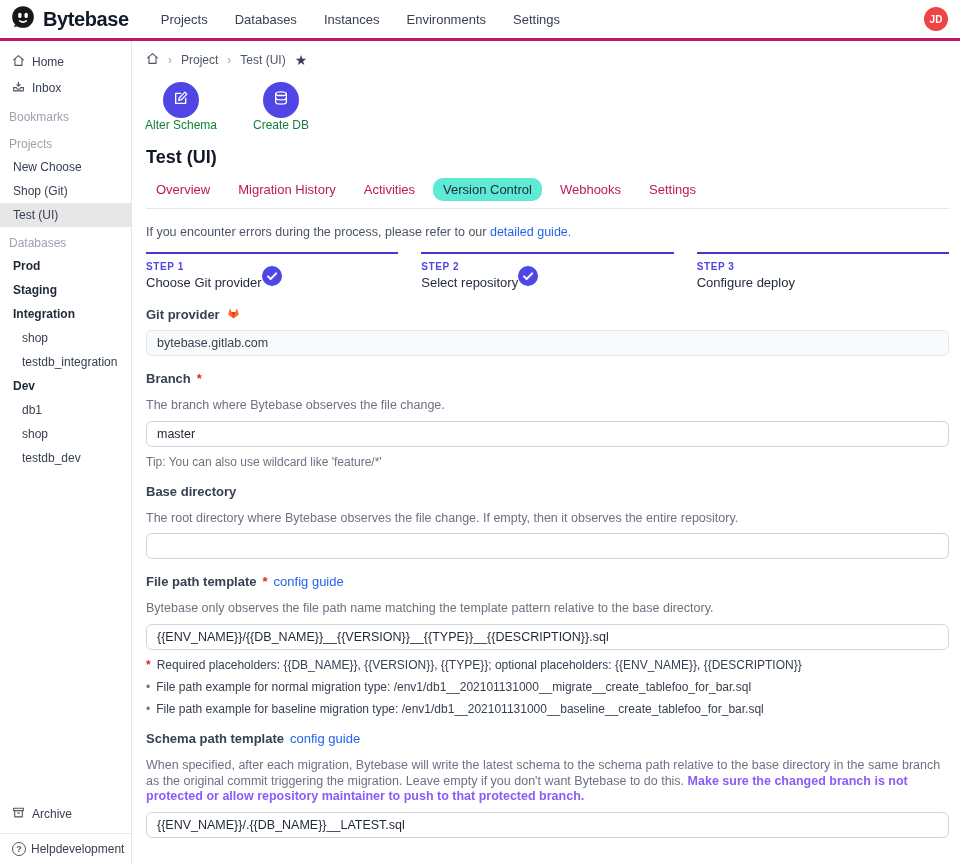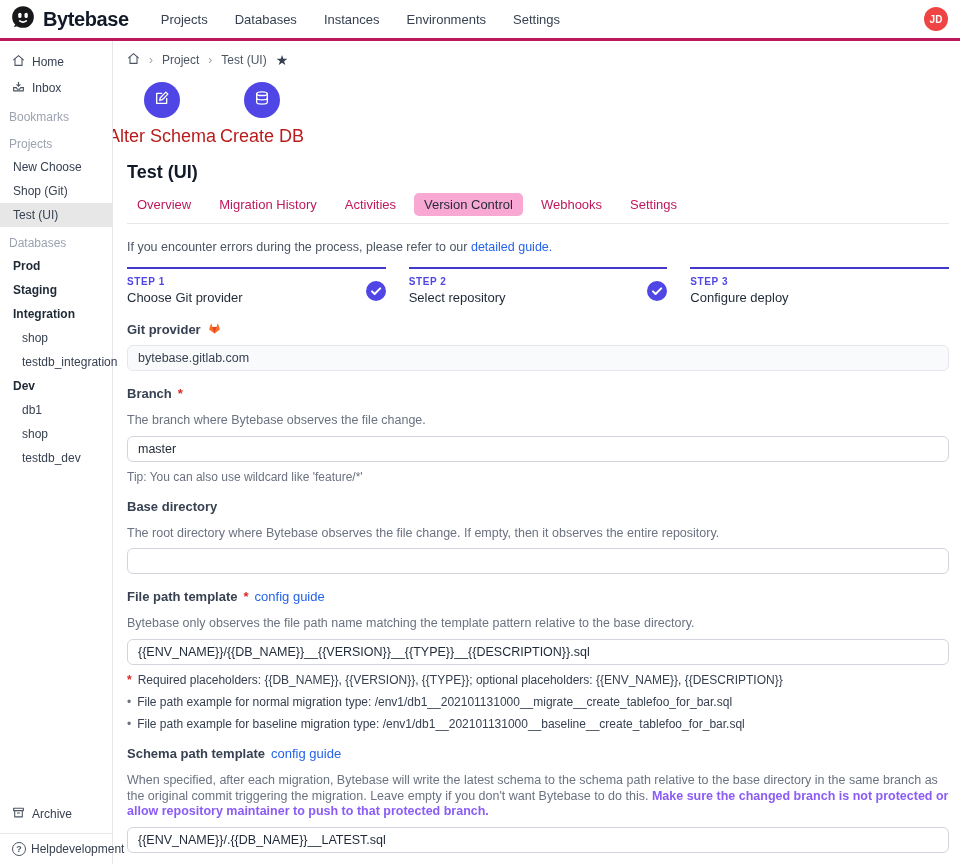--- a/index.html
+++ b/index.html
@@ -12,21 +12,21 @@
   .brand { display:flex; align-items:center; gap:7px; }
   .brand-name { font-size:20px; font-weight:800; color:#111827; letter-spacing:-0.4px; }
   .nav-links { display:flex; gap:27px; margin-left:32px; }
   .nav-link { font-size:13px; color:#374151; cursor:pointer; }
   .topnav-spacer { flex:1; }
   .avatar { width:24px; height:24px; border-radius:50%; background:#ef4444; color:#fff;
     font-size:10px; font-weight:700; display:flex; align-items:center; justify-content:center; }
 
   
   .shell { display:flex; height:823px; }
-  .sidebar { width:113px; border-right:1px solid #e5e7eb; display:flex; flex-direction:column;
+  .sidebar { width:132px; border-right:1px solid #e5e7eb; display:flex; flex-direction:column;
     font-size:12px; padding-top:8px; flex-shrink:0; }
   .main { flex:1; padding:11px 11px 0 14px; overflow:hidden; }
 
   
   .side-item { display:flex; align-items:center; gap:7px; padding:5px 12px; color:#374151; cursor:pointer; }
   .side-item svg { flex-shrink:0; }
   .side-header { padding:9px 9px 4px 9px; color:#9ca3af; }
   .side-link { padding:5px 13px; color:#374151; cursor:pointer; }
   .side-link.selected { background:#e7e7e8; }
   .side-group { padding:5px 13px; font-weight:700; color:#1f2937; }
@@ -42,37 +42,37 @@
   
   .breadcrumb { display:flex; align-items:center; gap:9px; font-size:12px; color:#4b5563; }
   .crumb-sep { color:#9ca3af; font-size:12px; }
   .crumb-star { color:#374151; font-size:14px; line-height:1; cursor:pointer; }
 
   
   .quick-actions { display:flex; gap:30px; margin-top:14px; }
   .qa { display:flex; flex-direction:column; align-items:center; width:70px; cursor:pointer; }
   .qa-circle { width:36px; height:36px; border-radius:50%; background:#4f46e5;
     display:flex; align-items:center; justify-content:center; }
-  .qa-label { margin-top:8px; font-size:18px; color:#b91c1c; white-space:nowrap; }
+  .qa-label { font-size:12px; color:#15803d; white-space:nowrap; }
 
   
   .page-title { margin-top:15px; font-size:18px; font-weight:700; color:#111827; }
   .tabs { display:flex; align-items:center; margin-top:10px; border-bottom:1px solid #e5e7eb;
     padding-bottom:7px; gap:8px; }
   .tab { font-size:13px; color:#be185d; padding:4px 10px; border-radius:5px; cursor:pointer; white-space:nowrap; }
-  .tab.active { background:#f9a8d4; color:#1f2937; }
+  .tab.active { background:#5eead4; color:#1f2937;border-radius:10px; }
 
   
   .guide { margin-top:16px; font-size:12.5px; color:#4b5563; }
   .link { color:#2563eb; cursor:pointer; }
 
   
   .steps { display:grid; grid-template-columns:1fr 1fr 1fr; column-gap:23px; margin-top:13px; }
   .step { border-top:2px solid #4338ca; padding-top:7px; display:flex;
-    justify-content:space-between; align-items:center; }
+    align-items:center; }
   .step-label { font-size:10px; font-weight:700; color:#4f46e5; letter-spacing:.6px; }
   .step-title { font-size:13px; font-weight:500; color:#1f2937; margin-top:3px; }
   .step-check { width:20px; height:20px; flex-shrink:0; }
 
   
   .form { margin-top:16px; }
   .field { margin-top:15px; }
   .field:first-child { margin-top:0; }
   .label-row { display:flex; align-items:center; gap:6px; font-size:13px; font-weight:600; color:#374151; }
   .req { color:#dc2626; font-weight:700; }

